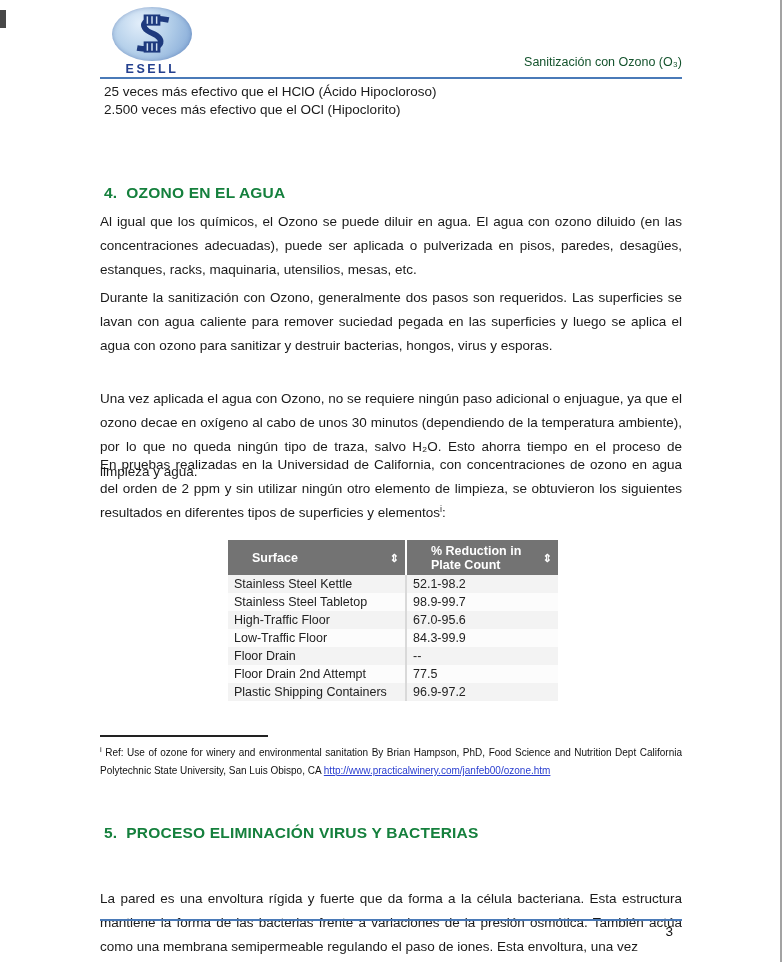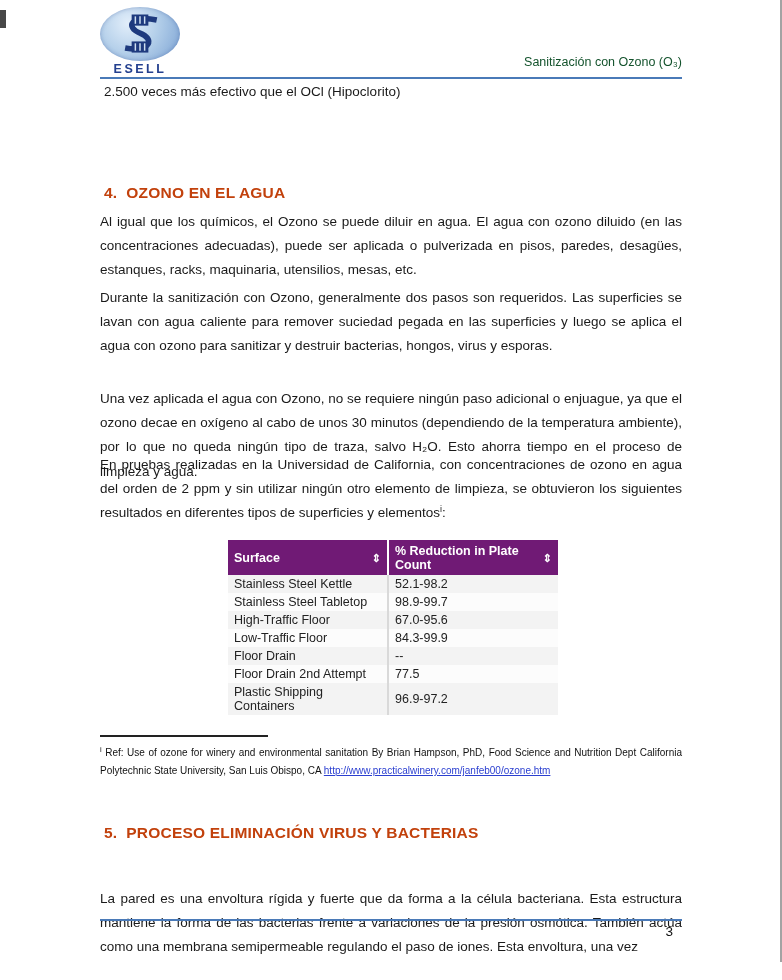--- a/index.html
+++ b/index.html
@@ -5,50 +5,50 @@
   html,body { margin:0; padding:0; background:#ffffff; }
   .page {
     position:relative; width:782px; height:980px; background:#ffffff;
     font-family:"Liberation Sans", sans-serif; color:#1a1a1a; overflow:hidden;
   }
   
   .right-edge { position:absolute; right:0; top:0; width:2px; height:962px; background:#a3a3a3; }
   .left-mark  { position:absolute; left:0; top:10px; width:6px; height:18px; background:#474747; }
 
   
-  .logo { position:absolute; left:98px; top:7px; width:84px; text-align:center; }
+  .logo { position:absolute; left:110px; top:7px; width:84px; text-align:center; }
   .logo-oval {
     width:80px; height:54px; margin:0 auto; border-radius:50%;
     background:radial-gradient(circle at 35% 30%, #e2eefa 0%, #b5d0ea 45%, #8fb2db 80%, #7da4d2 100%);
     display:flex; align-items:center; justify-content:center;
     box-shadow:inset 0 0 4px rgba(40,70,140,.35);
   }
   .logo-text { font-size:12.5px; font-weight:bold; letter-spacing:2.5px; color:#24408f; margin-top:1px; }
   .header-title {
     position:absolute; left:100px; top:55px; width:582px; text-align:right;
     font-size:12.5px; color:#14532d;
   }
   .header-rule { position:absolute; left:100px; top:77px; width:582px; height:2px; background:#4a7ab8; }
 
   
   .intro { position:absolute; left:104px; top:83px; width:560px; font-size:13.5px; line-height:17.6px; }
 
   
-  .sec-heading { position:absolute; left:104px; width:578px; font-size:15.5px; font-weight:bold; color:#c2410c; letter-spacing:.2px; }
+  .sec-heading { position:absolute; left:104px; width:578px; font-size:15.5px; font-weight:bold; color:#15803d; letter-spacing:.2px; }
   .sec-heading .num { margin-right:9px; }
   .para { position:absolute; left:100px; width:582px; font-size:13.5px; line-height:24.2px; text-align:justify; }
   .para sup { font-size:9px; line-height:0; }
 
   
   .table-wrap { position:absolute; left:228px; top:540px; width:330px; }
   .table-title { text-align:center; font-size:12px; font-weight:bold; color:#111; margin-bottom:4px; }
   table.otable { width:330px; border-collapse:collapse; table-layout:fixed; }
   table.otable th {
-    background:#701a75; color:#ffffff; font-size:12.5px; font-weight:bold;
-    text-align:left; padding:4px 6px 3px 6px;
+    background:#737373; color:#ffffff; font-size:12.5px; font-weight:bold;
+    text-align:left; padding:4px 6px 3px 24px;
   }
   table.otable th:first-child { width:147px; border-right:2px solid #ffffff; }
   table.otable th .th-inner { display:flex; align-items:center; }
   table.otable th .sort { margin-left:auto; font-size:11px; padding-left:4px; }
   table.otable td { font-size:12.5px; color:#222; padding:2px 6px; }
   table.otable td:first-child { border-right:2px solid #d9d9d9; }
   table.otable tbody tr:nth-child(odd) td { background:#f3f3f3; }
   table.otable tbody tr:nth-child(even) td { background:#fcfcfc; }
 
   
@@ -82,20 +82,21 @@
         <line x1="28" y1="32" x2="28" y2="40" stroke="#cfe0f2" stroke-width="1.6"></line>
         <line x1="33" y1="32" x2="33" y2="40" stroke="#cfe0f2" stroke-width="1.6"></line>
       </svg>
     </div>
     <div class="logo-text">ESELL</div>
   </div>
   <div class="header-title">Sanitización con Ozono (O₃)</div>
   <div class="header-rule"></div>
 
   <div class="intro">
+    <div>25 veces más efectivo que el HClO (Ácido Hipocloroso)</div>
     <div>2.500 veces más efectivo que el OCl (Hipoclorito)</div>
   </div>
 
   <div class="sec-heading" style="top:184px;">
     <span class="num">4.</span><span>OZONO EN EL AGUA</span>
   </div>
   <div class="para" style="top:286px;">Durante la sanitización con Ozono, generalmente dos pasos son requeridos. Las superficies se lavan con agua caliente para remover suciedad pegada en las superficies y luego se aplica el agua con ozono para sanitizar y destruir bacterias, hongos, virus y esporas.</div>
   <div class="para" style="top:210px;">Al igual que los químicos, el Ozono se puede diluir en agua. El agua con ozono diluido (en las concentraciones adecuadas), puede ser aplicada o pulverizada en pisos, paredes, desagües, estanques, racks, maquinaria, utensilios, mesas, etc.</div>
   <div class="para" style="top:359px;margin-top:28px;">Una vez aplicada el agua con Ozono, no se requiere ningún paso adicional o enjuague, ya que el ozono decae en oxígeno al cabo de unos 30 minutos (dependiendo de la temperatura ambiente), por lo que no queda ningún tipo de traza, salvo H₂O. Esto ahorra tiempo en el proceso de limpieza y agua.</div>
   <div class="para" style="top:453px;"><span>En pruebas realizadas en la Universidad de California, con concentraciones de ozono en agua del orden de 2 ppm y sin utilizar ningún otro elemento de limpieza, se obtuvieron los siguientes resultados en diferentes tipos de superficies y elementos</span><sup>i</sup><span>:</span></div>

